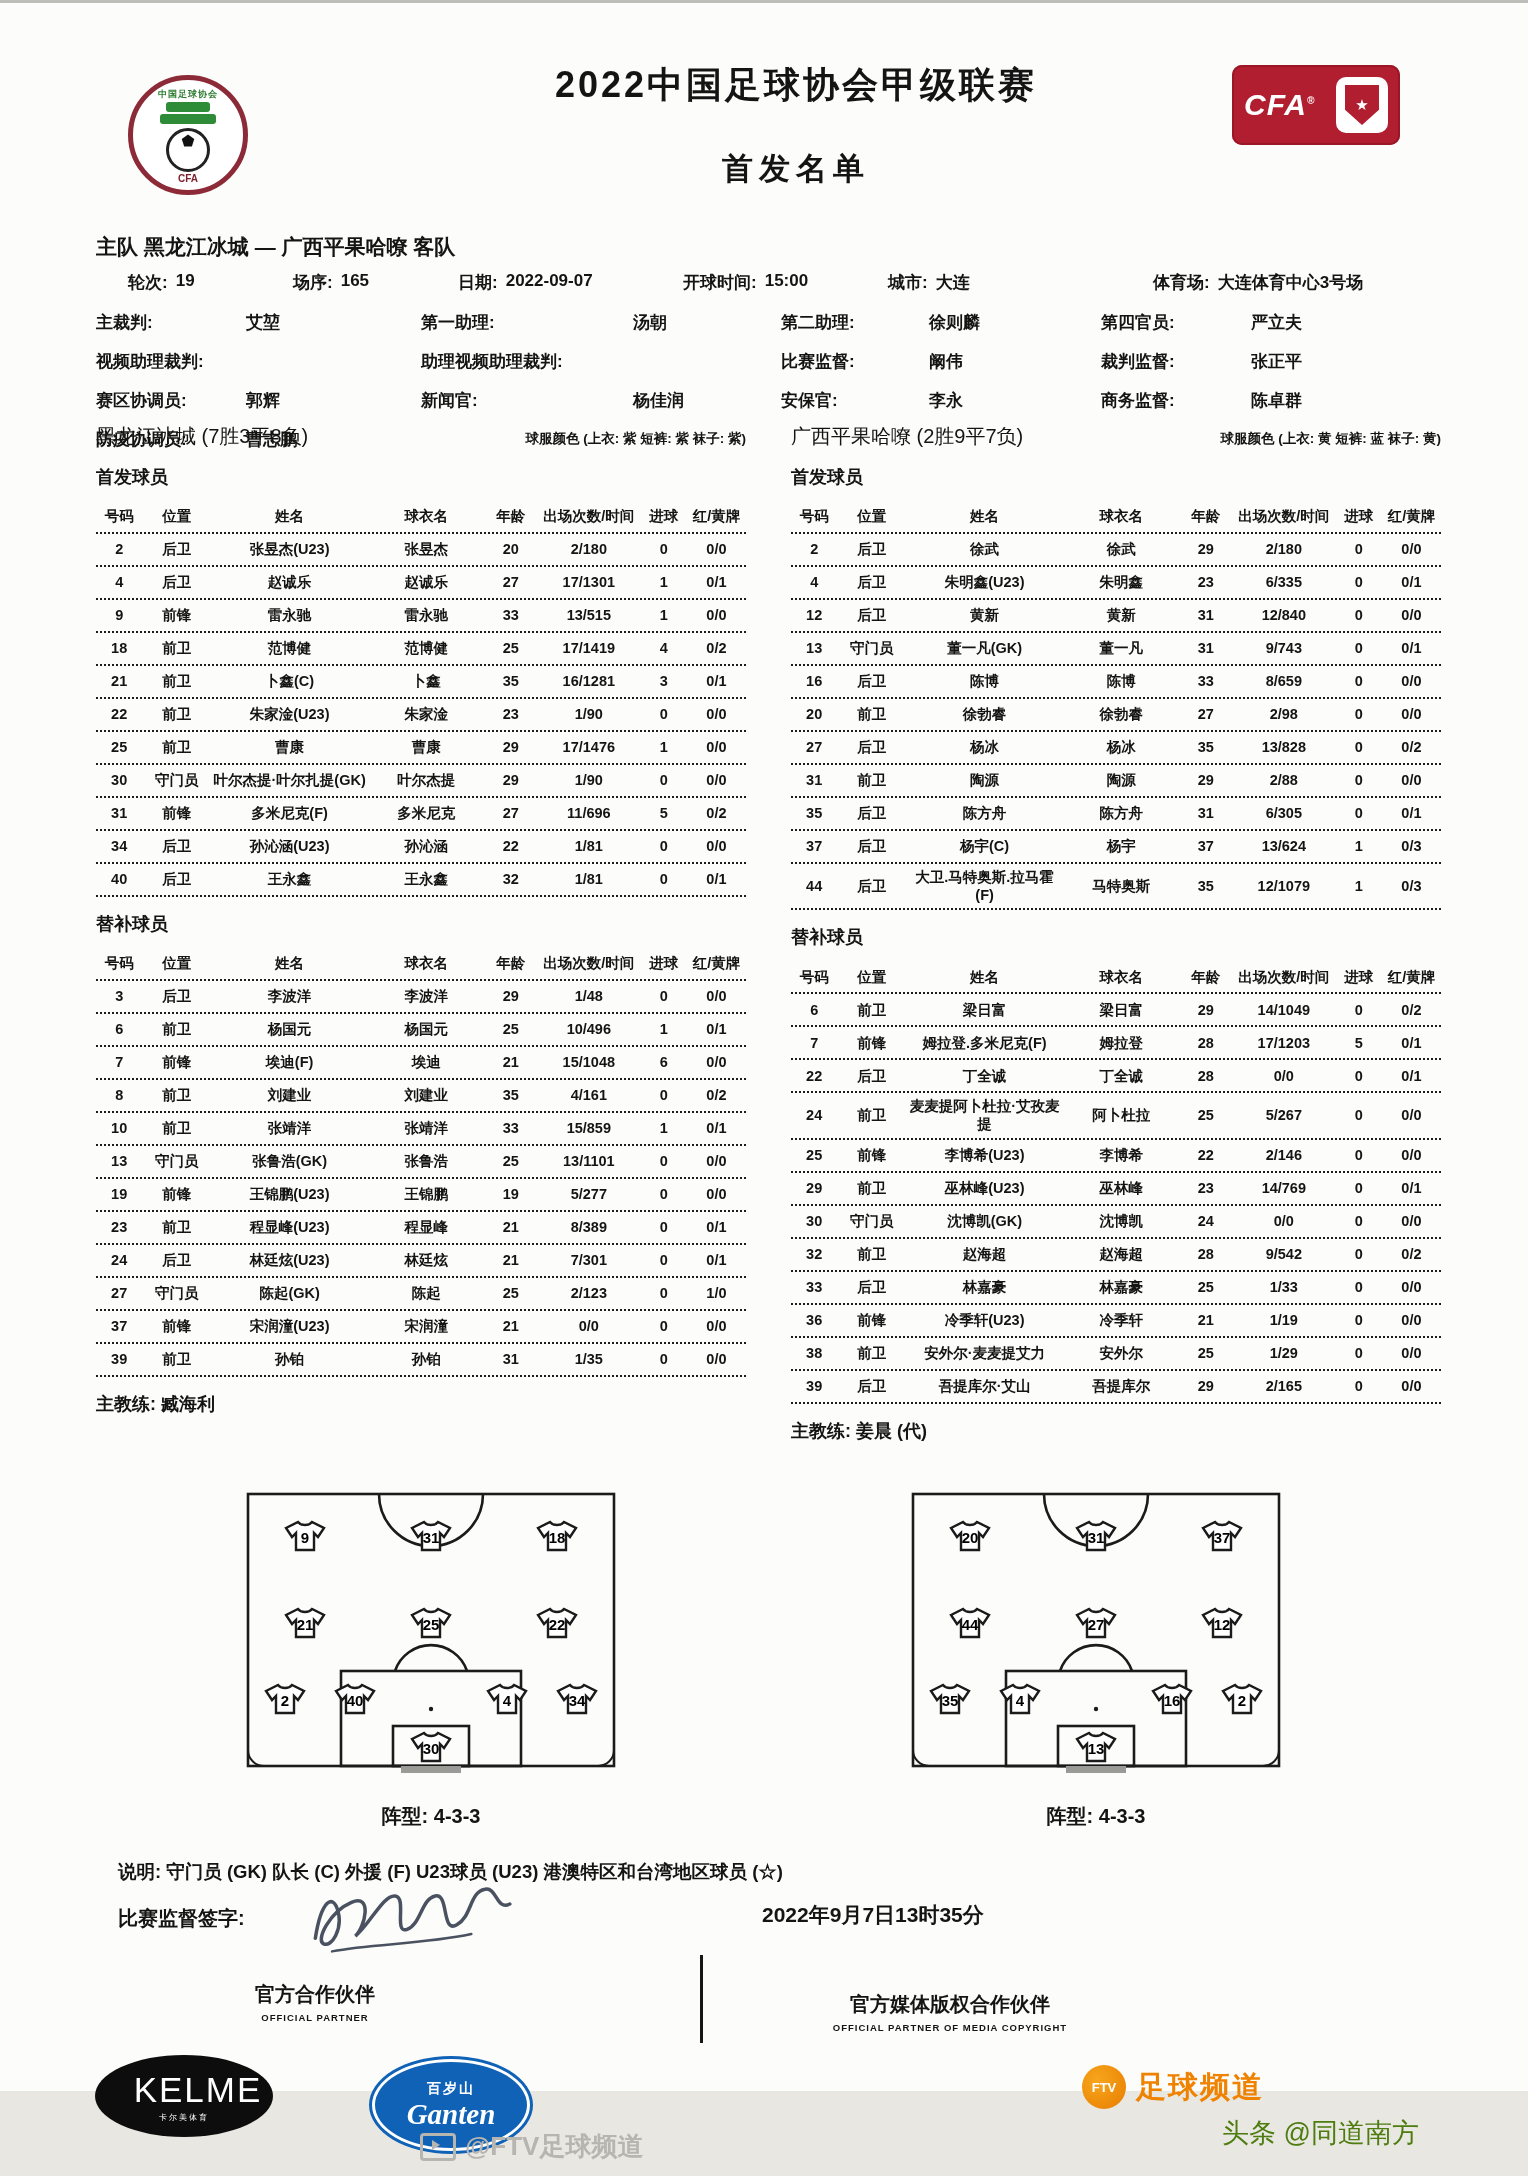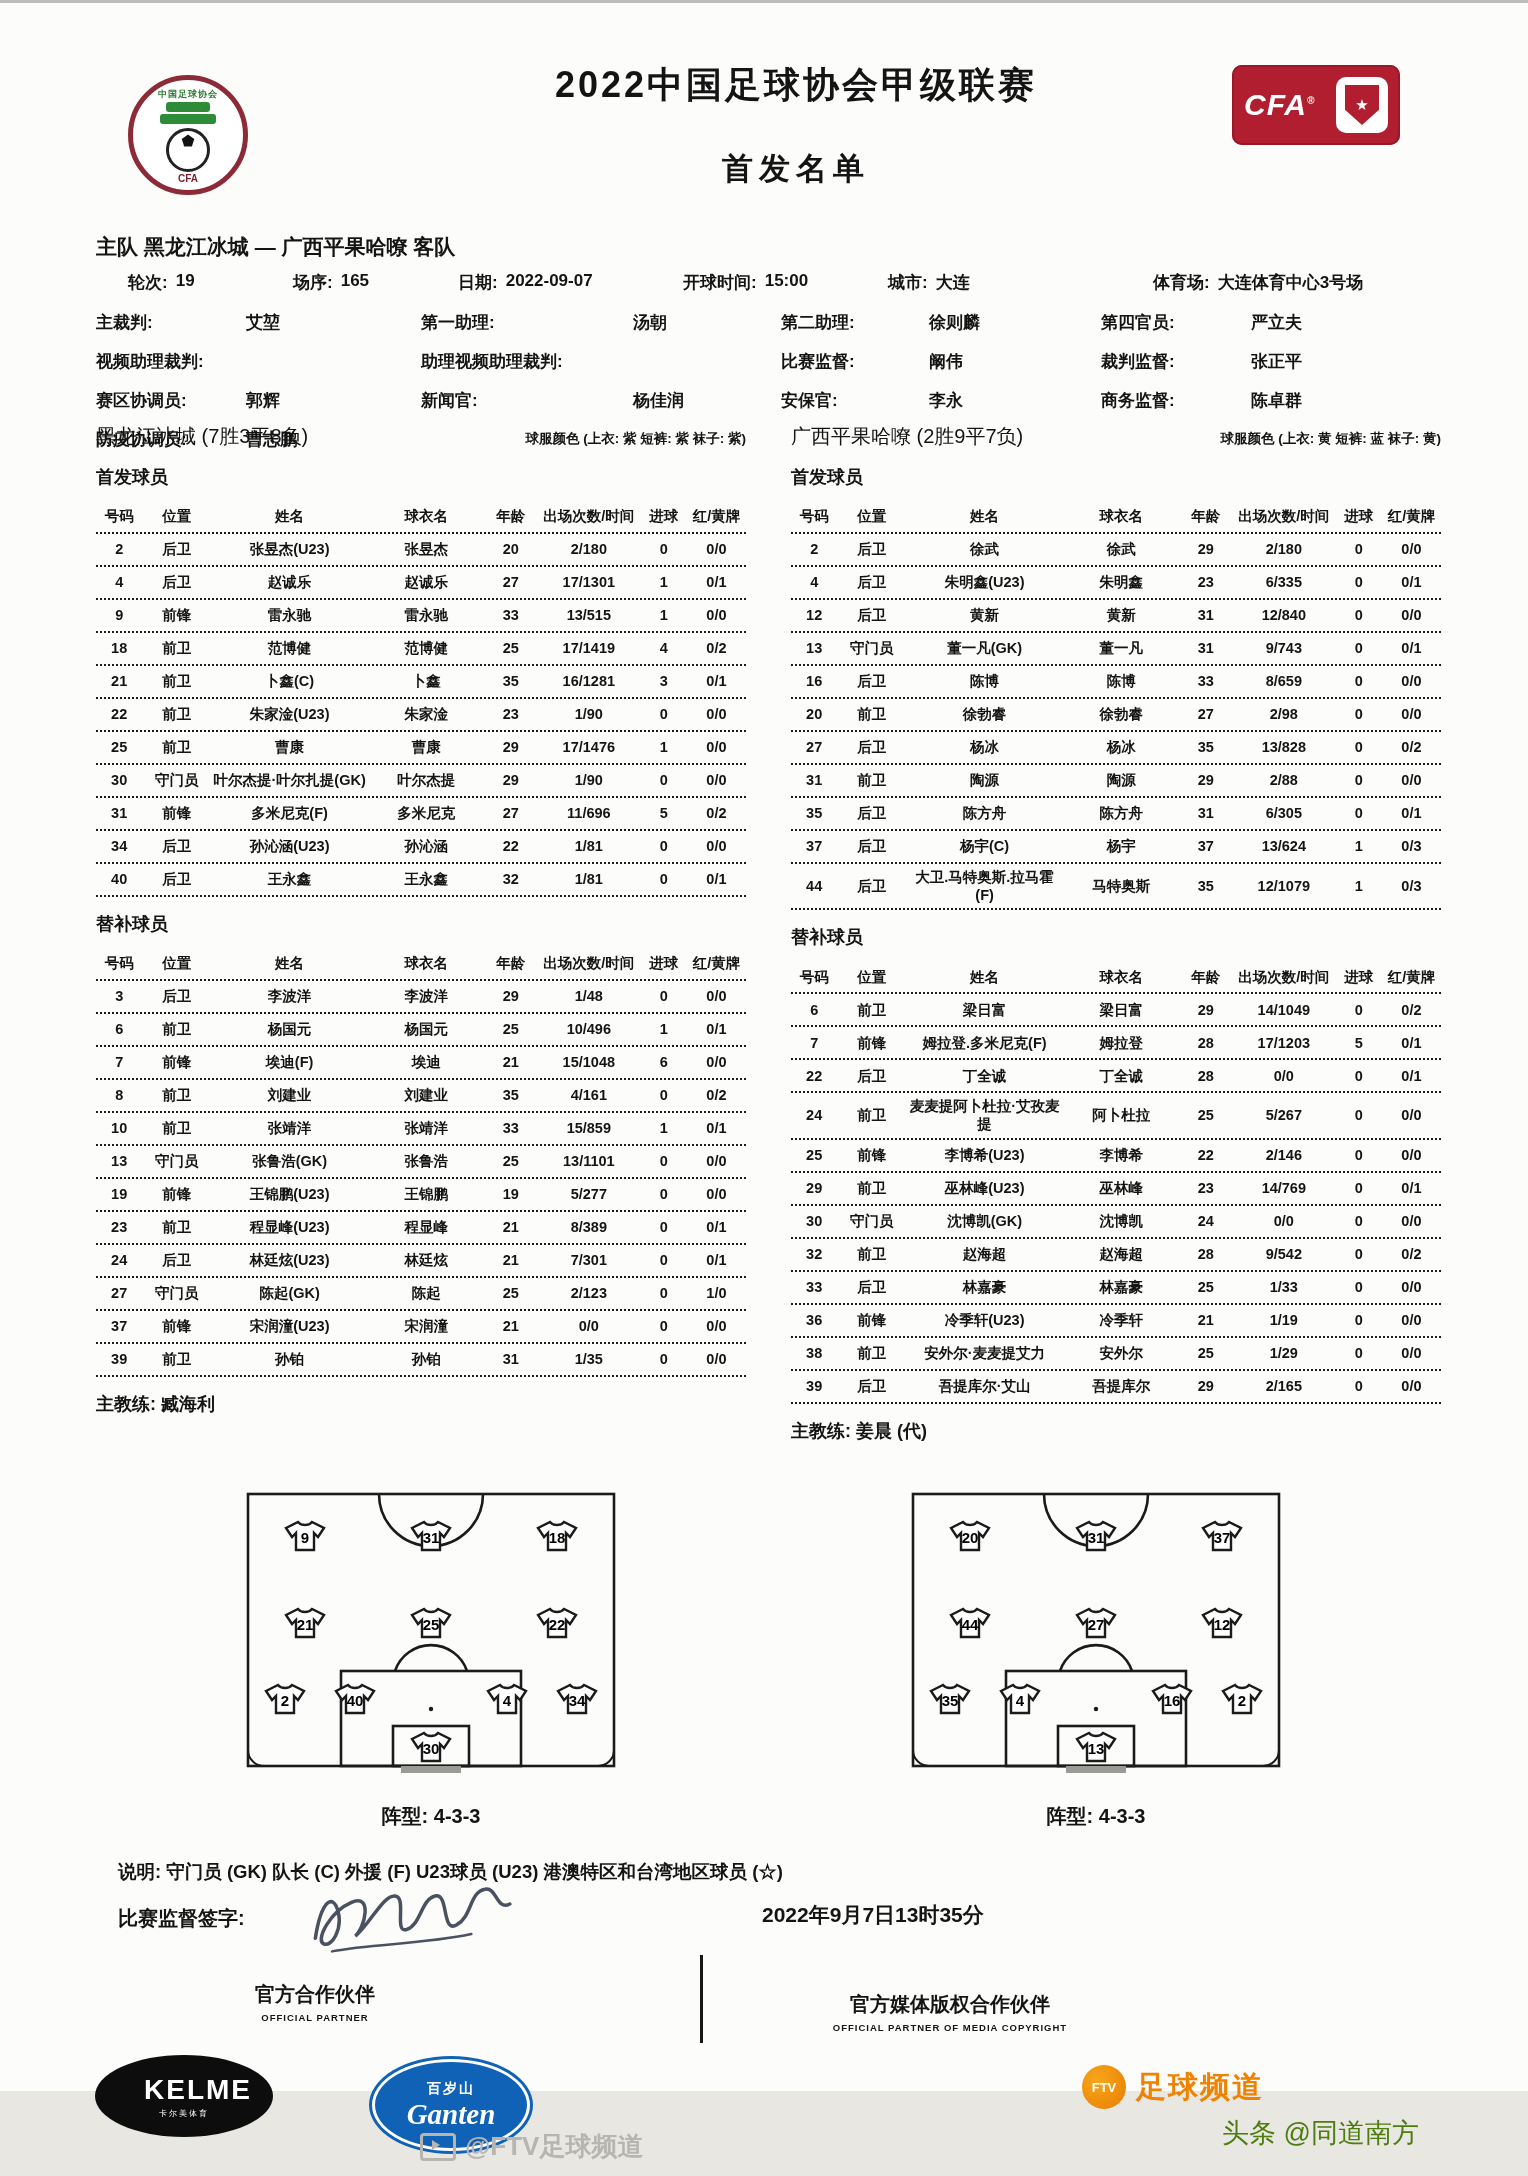--- a/index.html
+++ b/index.html
@@ -76,21 +76,21 @@
   .datetime{position:absolute;top:1898px;left:762px;font-size:21px;font-weight:900;}
   .partner-left{position:absolute;top:1978px;left:205px;width:220px;text-align:center;}
   .partner-right{position:absolute;top:1988px;left:800px;width:300px;text-align:center;}
   .partner-cn{font-size:20px;font-weight:900;}
   .partner-en{margin-top:4px;font-size:9.5px;font-weight:700;letter-spacing:1px;}
   .divider{position:absolute;top:1952px;left:700px;width:3px;height:88px;background:#161616;}
 
   .kelme{position:absolute;top:2052px;left:95px;width:178px;height:82px;background:#0d0d0d;
          clip-path:ellipse(50% 50% at 50% 50%);display:flex;flex-direction:column;align-items:center;
          justify-content:center;color:#fff;}
-  .kelme .word{font-size:28px;font-weight:700;letter-spacing:2px;margin-left:28px;}
+  .kelme .word{font-size:35px;font-weight:400;letter-spacing:2px;margin-left:28px;}
   .kelme .sub{font-size:8px;letter-spacing:2px;margin-top:2px;}
   .ganten{position:absolute;top:2056px;left:372px;width:152px;height:86px;background:#0f62b6;
           border:3px solid #fff;box-shadow:0 0 0 3px #0f62b6;border-radius:50%;display:flex;
           flex-direction:column;align-items:center;justify-content:center;color:#fff;}
   .ganten .cn{font-size:14px;font-weight:800;letter-spacing:2px;}
   .ganten .en{font-size:29px;font-weight:900;font-style:italic;font-family:"Liberation Serif",serif;}
   .ftv{position:absolute;top:2062px;left:1082px;display:flex;align-items:center;gap:10px;}
   .ftv-circle{width:44px;height:44px;border-radius:50%;background:radial-gradient(circle at 35% 35%,#f7a61c,#e87d00);
           color:#fff;font-weight:900;font-size:13px;display:flex;align-items:center;justify-content:center;}
   .ftv-text{font-size:30px;font-weight:700;color:#ef8200;letter-spacing:2px;}

